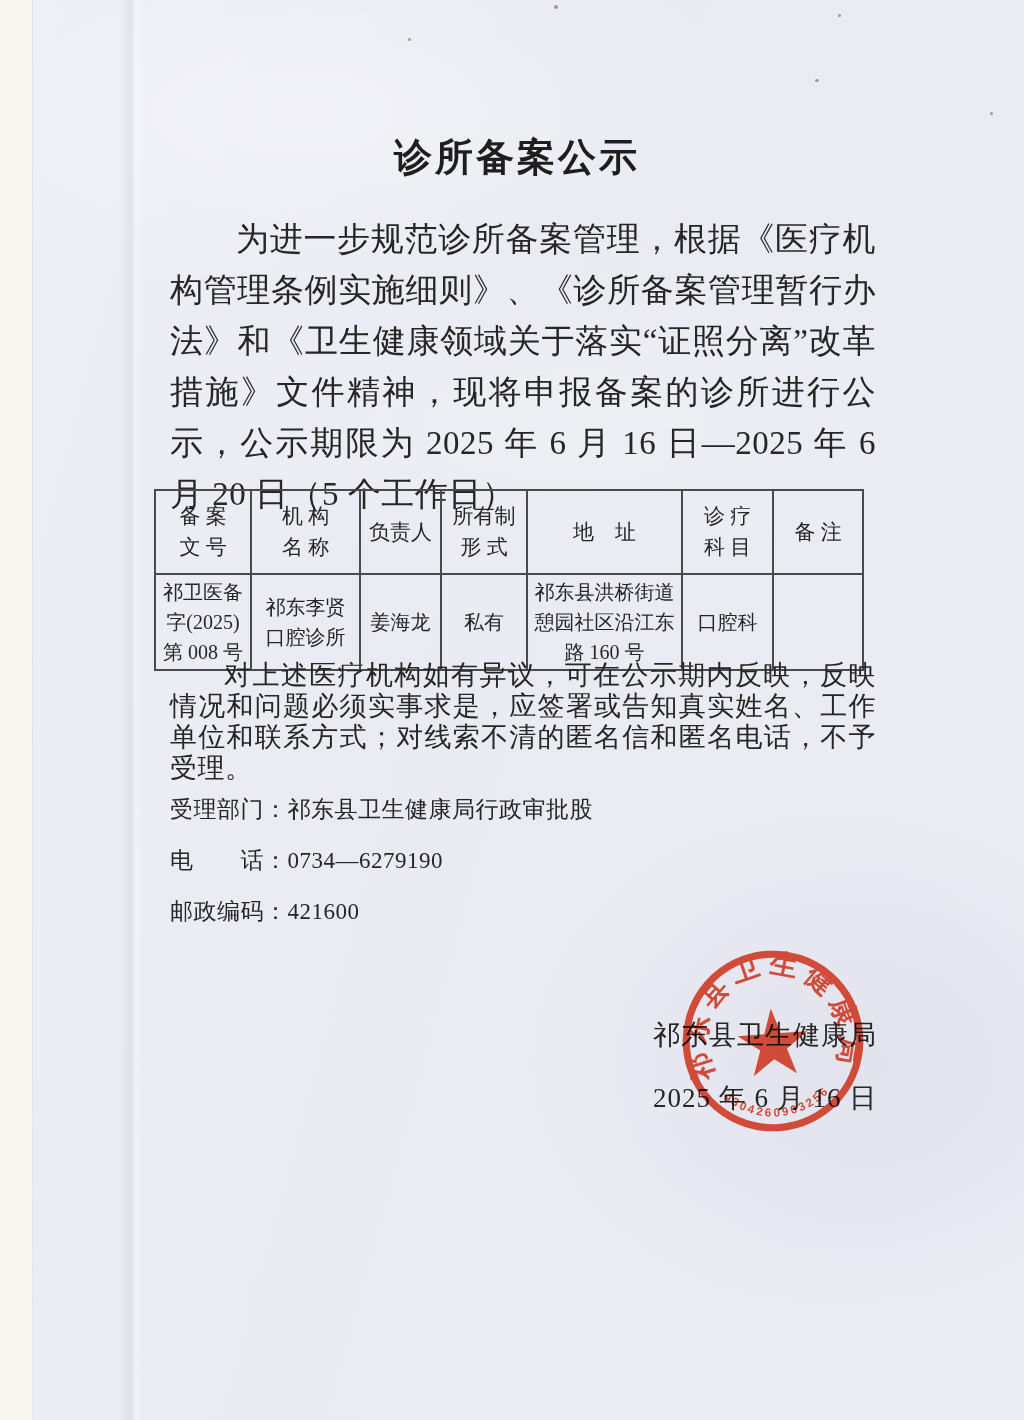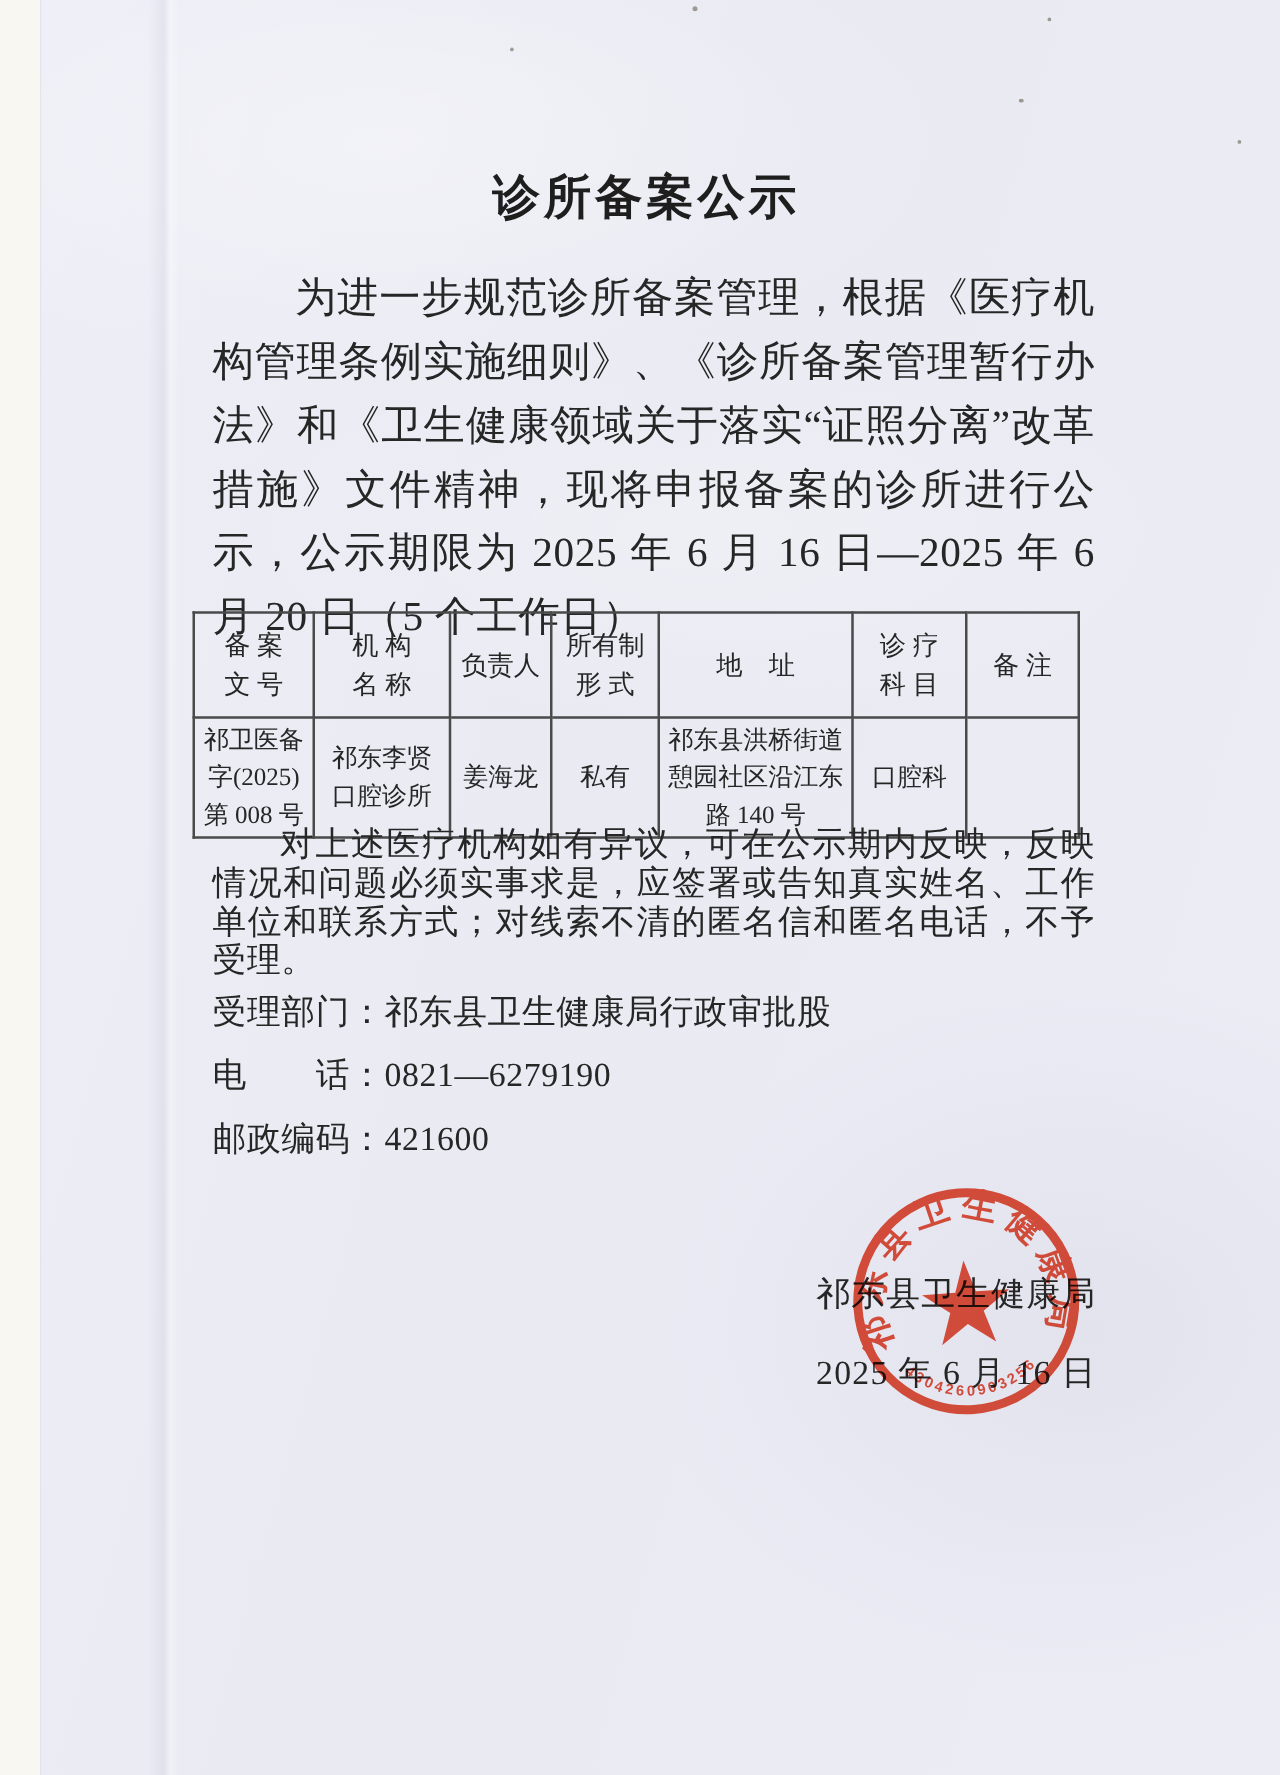--- a/index.html
+++ b/index.html
@@ -73,21 +73,21 @@
   .col-4 { width: 86px; }  .col-5 { width: 155px; } .col-6 { width: 91px; }
   .col-7 { width: 90px; }
 
   .lower-section { position: absolute; left: 170px; top: 660px; width: 706px; }
   .para-2 {
     position: static;
     font-size: 27px; line-height: 31px; text-align: justify; text-indent: 2em;
     letter-spacing: 0.5px; color: #262626;
   }
   .contact-line {
-    font-size: 27px; line-height: 51px; letter-spacing: 0.5px; color: #262626;
+    font-size: 23px; line-height: 51px; letter-spacing: 0.5px; color: #262626;
   }
 
   .signature {
     position: absolute; left: 612px; top: 1010px; width: 306px;
     text-align: center; color: #262626;
   }
   .signature .sig-org  { font-size: 27px; line-height: 51px; letter-spacing: 1px; }
   .signature .sig-date { font-size: 27px; line-height: 51px; margin-top: 12px; letter-spacing: 1px; }
 
   .seal {
@@ -142,35 +142,35 @@
     <tr>
       <td>祁卫医备
 字(2025)
 第 008 号</td>
       <td>祁东李贤
 口腔诊所</td>
       <td>姜海龙</td>
       <td>私有</td>
       <td>祁东县洪桥街道
 憩园社区沿江东
-路 140 号</td>
+路 160 号</td>
       <td>口腔科</td>
       <td></td>
     </tr>
   </tbody>
     </table>
 
   <div class="lower-section">
     <p class="para-2">对上述医疗机构如有异议，可在公示期内反映，反映情况和问题必须实事求是，应签署或告知真实姓名、工作单位和联系方式；对线索不清的匿名信和匿名电话，不予受理。</p>
 
     <div class="contact-line">
       <span>受理部门：</span><span>祁东县卫生健康局行政审批股</span>
     </div>
     <div class="contact-line">
-      <span>电　　话：</span><span>0821—6279190</span>
+      <span>电　　话：</span><span>0734—6279190</span>
     </div>
     <div class="contact-line">
       <span>邮政编码：</span><span>421600</span>
     </div>
   </div>
 
   <div class="signature">
     <div class="sig-org">祁东县卫生健康局</div>
     <div class="sig-date">2025 年 6 月 16 日</div>
   </div>

